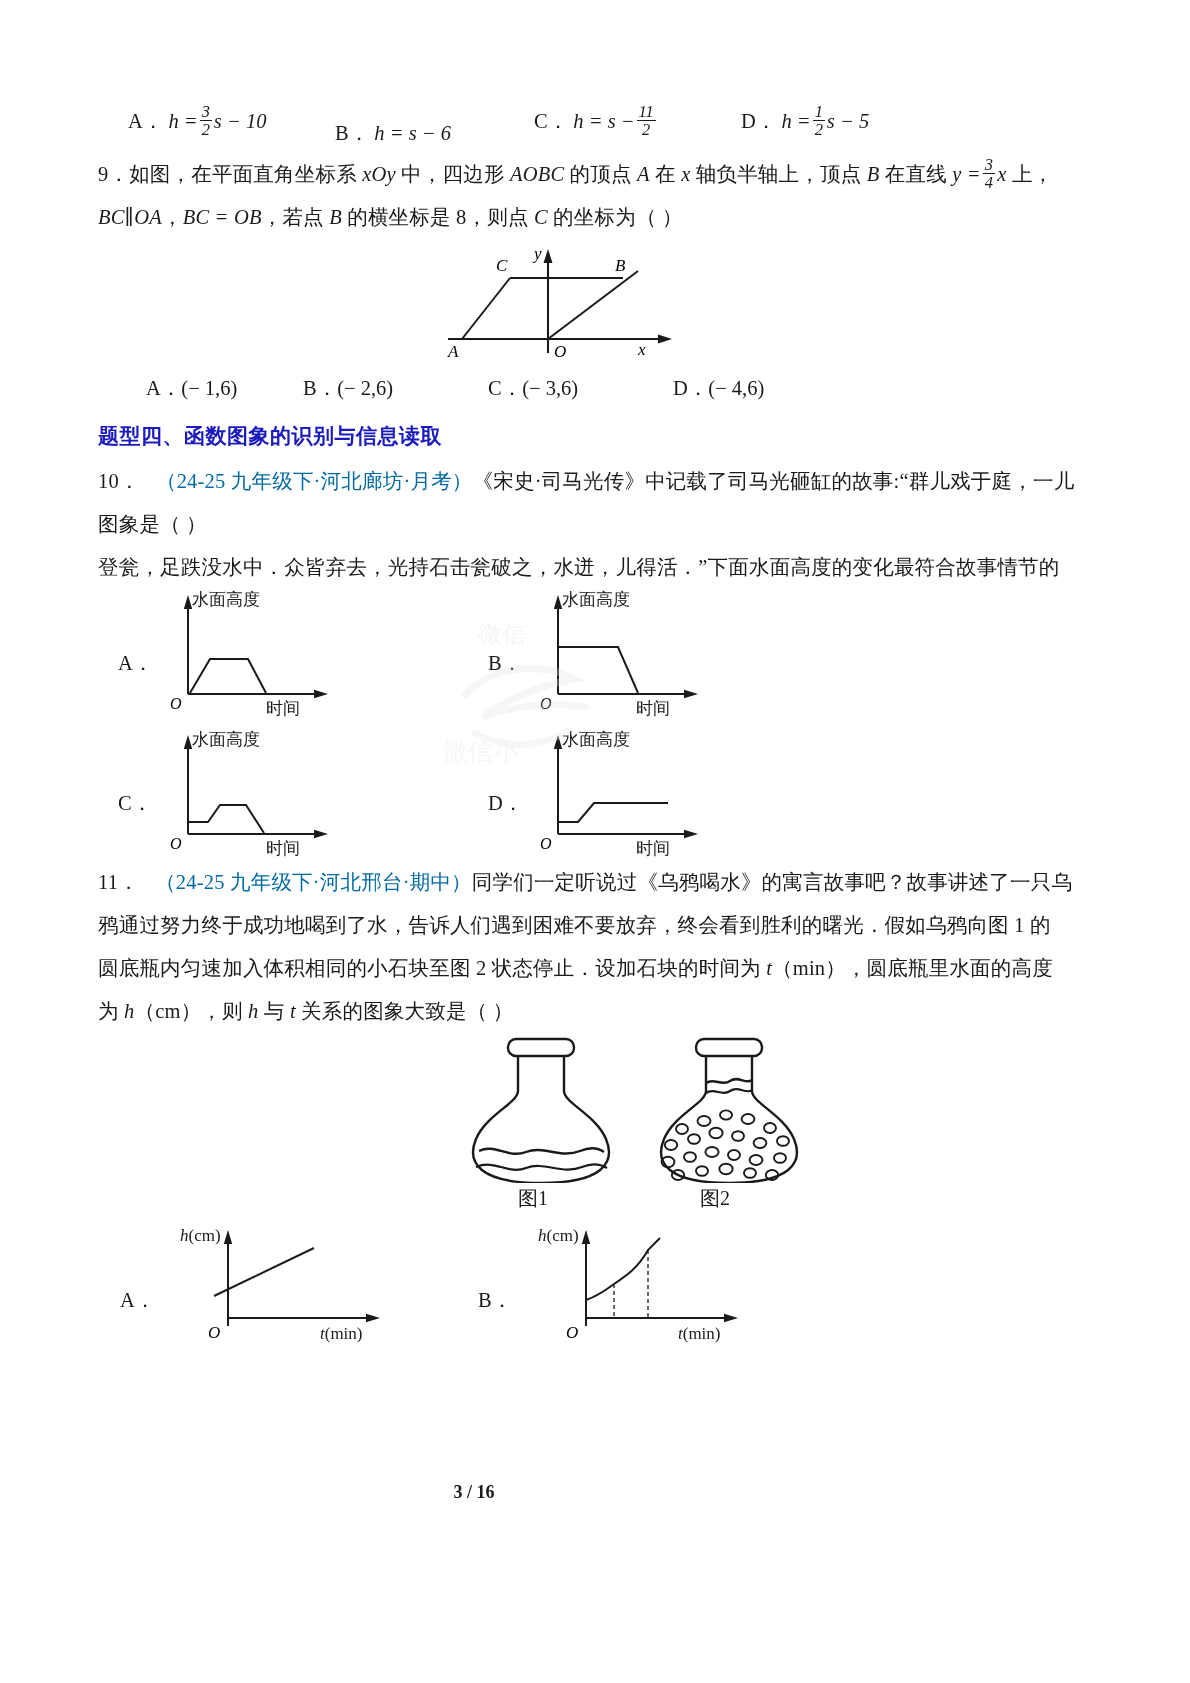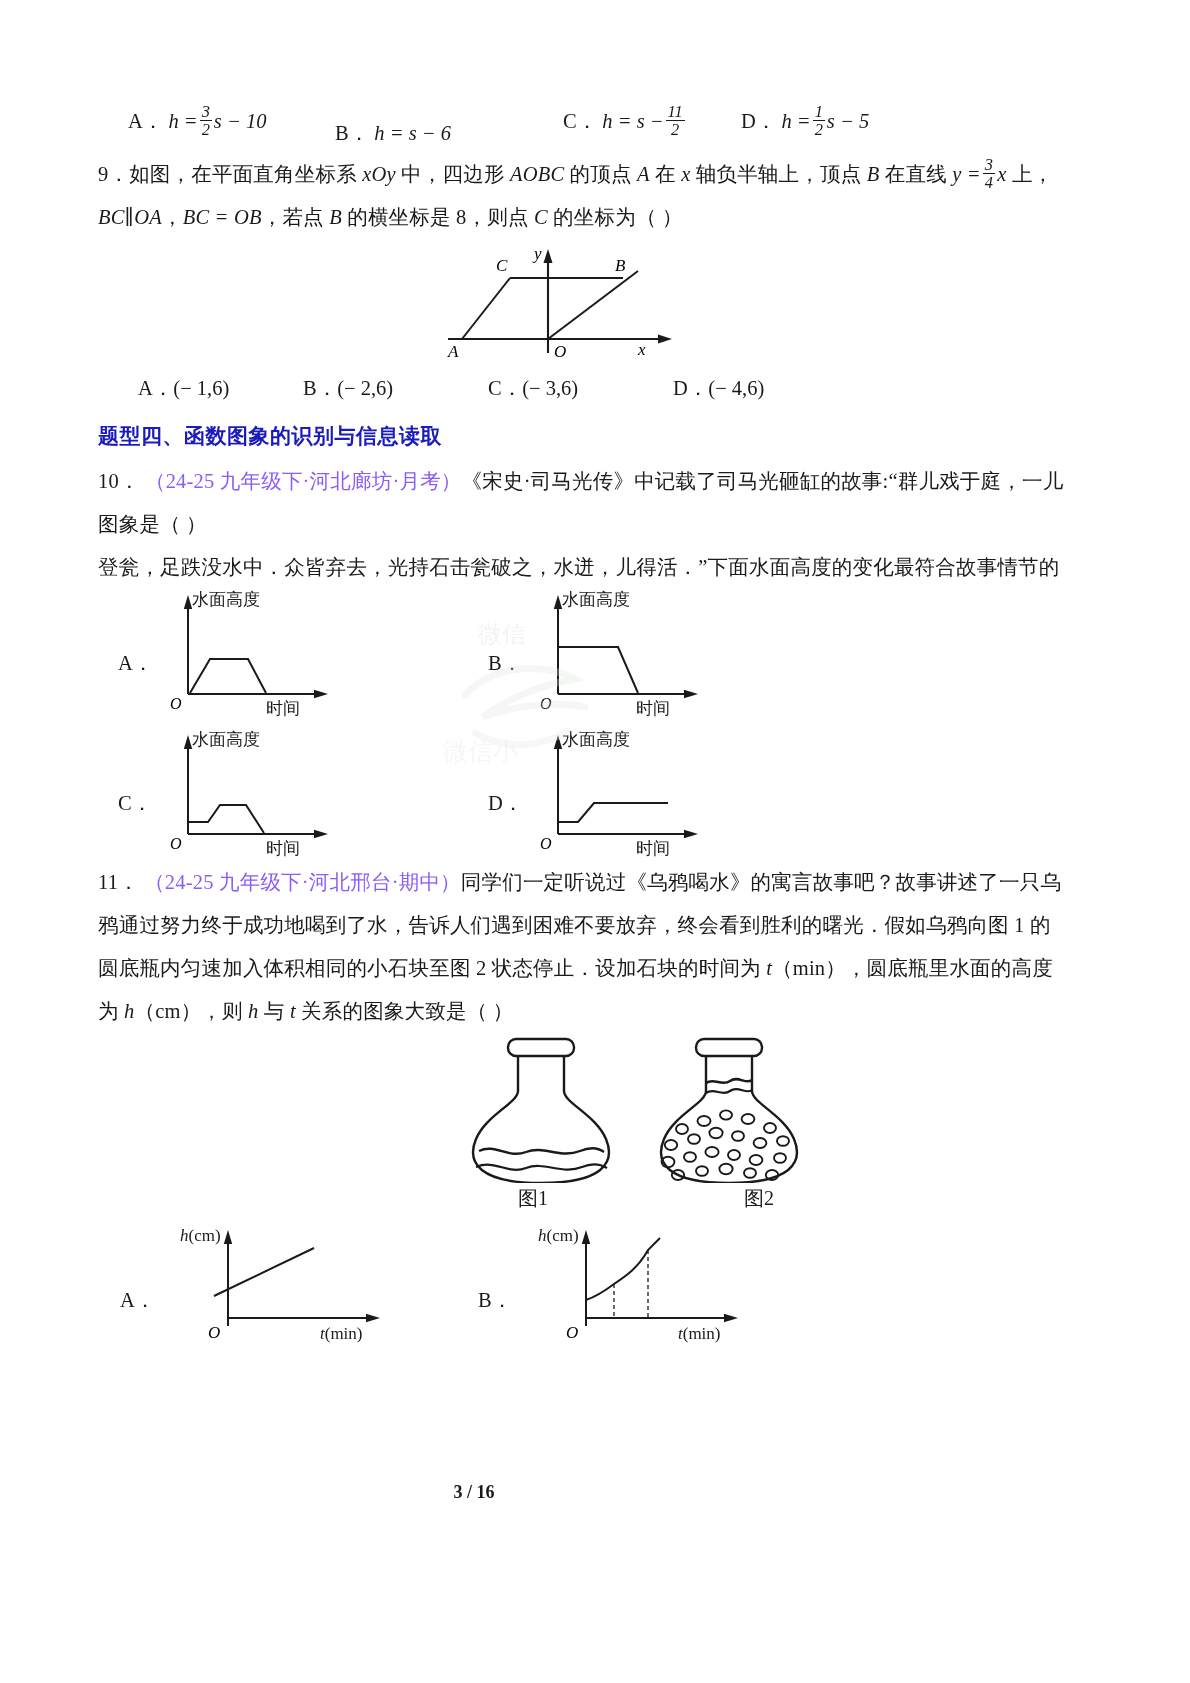--- a/index.html
+++ b/index.html
@@ -29,21 +29,21 @@
   }
 
   
   .line {
     font-size: 20.5px;
     line-height: 43px;
     letter-spacing: 0.2px;
     white-space: nowrap;
   }
   .it { font-style: italic; }
-  .red { color: #8b5cf6; }
+  .red { color: #0369a1; margin-left: 11px; }
   .blue-head {
     color: #1b1bbd;
     font-weight: bold;
     font-size: 21px;
     font-family: "Liberation Sans", sans-serif;
     letter-spacing: 0.5px;
   }
 
   
   .frac {
@@ -160,21 +160,21 @@
 
   <div class="opts" style="height:56px;">
     <span class="opt" style="left:30px; top:8px;">
       <span>A．</span>
       <span class="it">h =</span><span class="frac"><span class="num">3</span><span class="den">2</span></span><span class="it">s − 10</span>
     </span>
     <span class="opt" style="left:237px; top:24px;">
       <span>B．</span>
       <span class="it">h = s − 6</span>
     </span>
-    <span class="opt" style="left:436px; top:8px;margin-left:29px;">
+    <span class="opt" style="left:436px; top:8px;">
       <span>C．</span>
       <span class="it">h = s −</span><span class="frac"><span class="num">11</span><span class="den">2</span></span>
     </span>
     <span class="opt" style="left:643px; top:8px;">
       <span>D．</span>
       <span class="it">h =</span><span class="frac"><span class="num">1</span><span class="den">2</span></span><span class="it">s − 5</span>
     </span>
   </div>
 
   <div class="line" style="margin-top:2px;">
@@ -200,21 +200,21 @@
       <text x="96" y="16" font-size="17" font-style="italic" font-family="Liberation Serif, serif">y</text>
       <text x="200" y="112" font-size="17" font-style="italic" font-family="Liberation Serif, serif">x</text>
       <text x="116" y="114" font-size="17" font-style="italic" font-family="Liberation Serif, serif">O</text>
       <text x="10" y="114" font-size="17" font-style="italic" font-family="Liberation Serif, serif">A</text>
       <text x="177" y="28" font-size="17" font-style="italic" font-family="Liberation Serif, serif">B</text>
       <text x="58" y="28" font-size="17" font-style="italic" font-family="Liberation Serif, serif">C</text>
     </svg>
   </div>
 
   <div class="opts">
-    <span class="opt" style="left:40px; top:0;">
+    <span class="opt" style="left:48px; top:0;">
       <span>A．</span><span>(− 1,6)</span>
     </span>
     <span class="opt" style="left:205px; top:0;">
       <span>B．</span><span>(− 2,6)</span>
     </span>
     <span class="opt" style="left:390px; top:0;">
       <span>C．</span><span>(− 3,6)</span>
     </span>
     <span class="opt" style="left:575px; top:0;">
       <span>D．</span><span>(− 4,6)</span>
@@ -337,21 +337,21 @@
             <ellipse cx="142" cy="125" rx="6" ry="4.8"></ellipse>
         <ellipse cx="40" cy="142" rx="6.2" ry="5"></ellipse>
             <ellipse cx="64" cy="138" rx="6" ry="4.8"></ellipse>
         <ellipse cx="88" cy="136" rx="6.6" ry="5.2"></ellipse>
             <ellipse cx="112" cy="140" rx="6" ry="4.8"></ellipse>
         <ellipse cx="134" cy="142" rx="6.2" ry="5"></ellipse>
       </g>
     </svg>
 
     <span class="bottle-caption" style="left:420px;">图1</span>
-    <span class="bottle-caption" style="left:602px;margin-left:44px;">图2</span>
+    <span class="bottle-caption" style="left:602px;">图2</span>
   </div>
 
   <div class="q11-grid">
 
     <div class="big" style="left:22px; top:0;">
       <span class="big-label">A．</span>
       <svg width="290" height="125">
         <line x1="72" y1="14" x2="72" y2="98" stroke="#1a1a1a" stroke-width="2"></line>
         <polygon points="72,2 67.8,16 76.2,16" fill="#1a1a1a"></polygon>
         <line x1="72" y1="90" x2="212" y2="90" stroke="#1a1a1a" stroke-width="2"></line>

